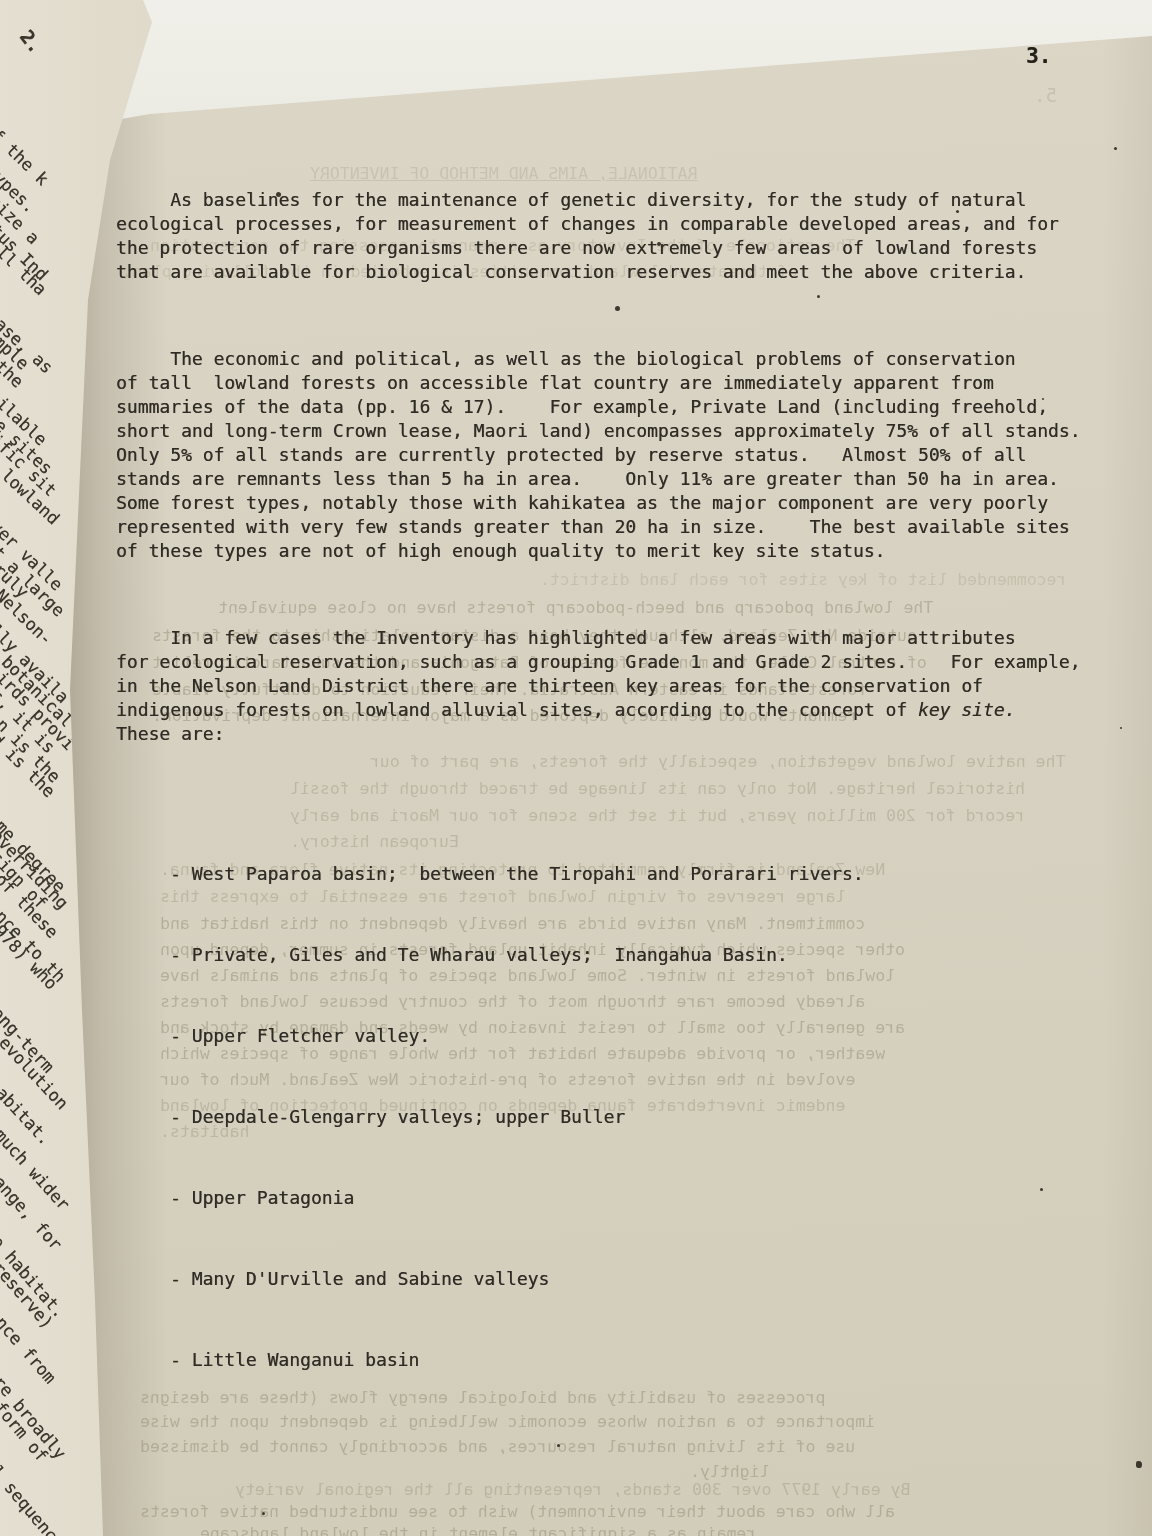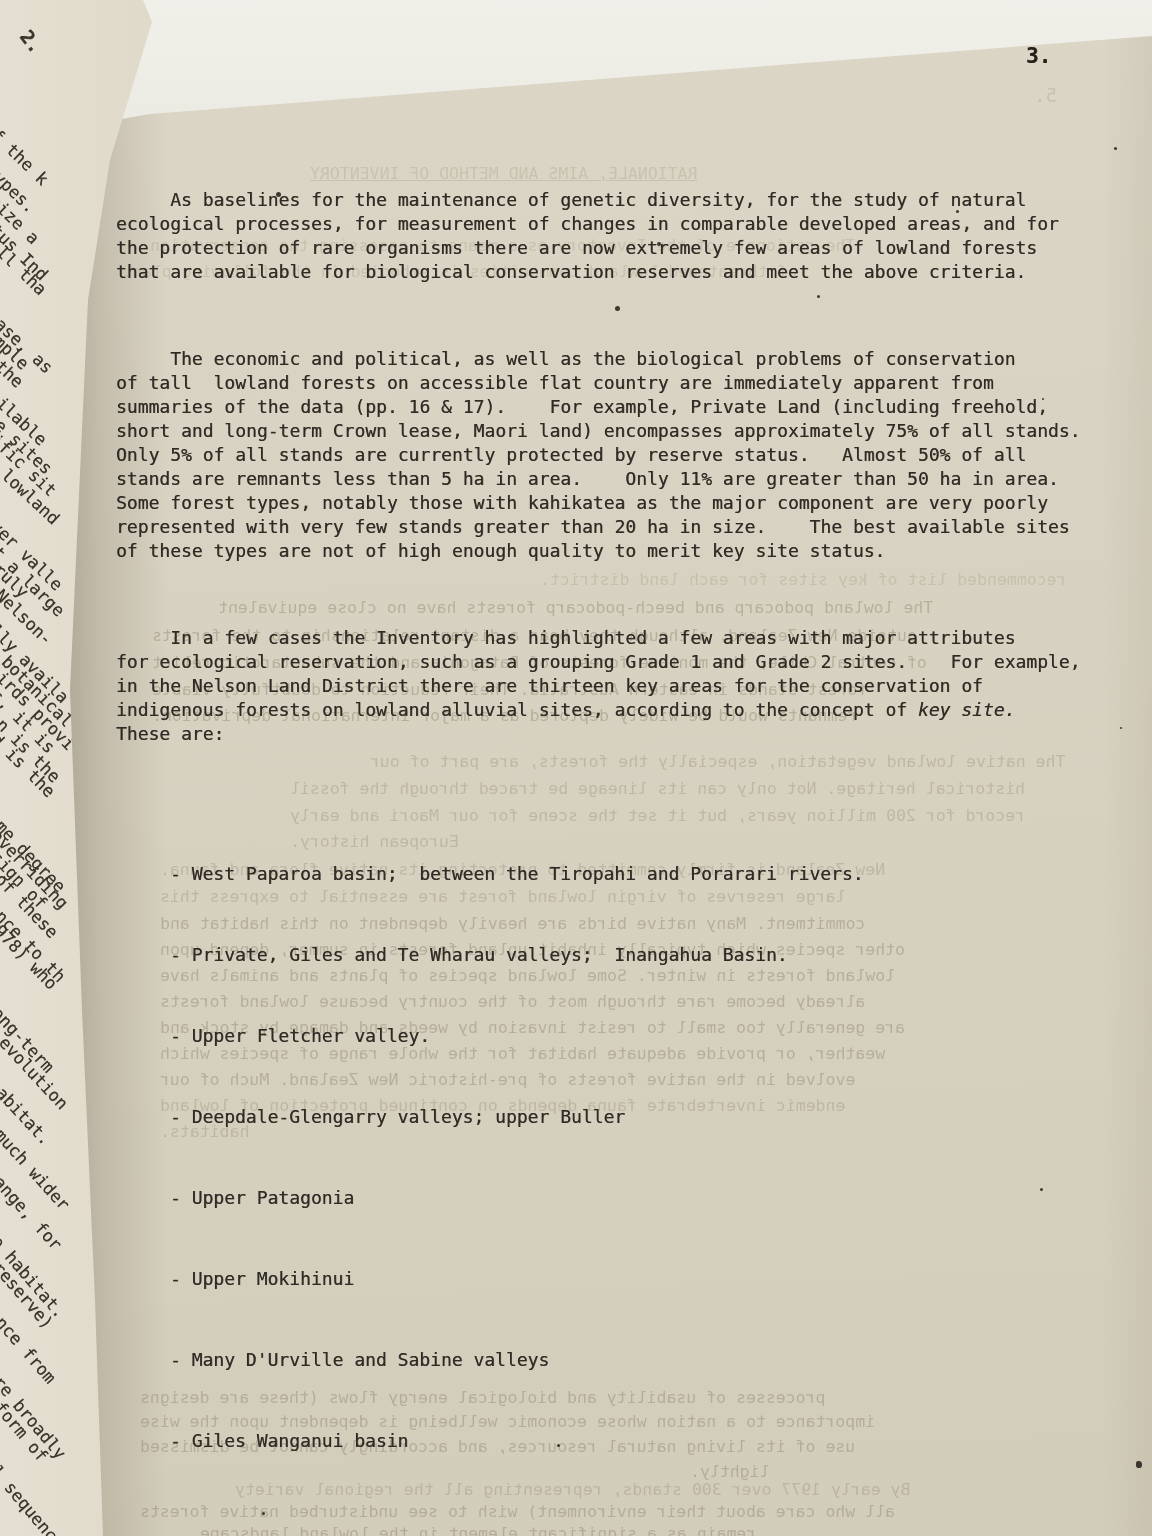--- a/index.html
+++ b/index.html
@@ -119,23 +119,22 @@
 for ecological reservation, such as a grouping Grade 1 and Grade 2 sites.    For example,
 in the Nelson Land District there are thirteen key areas for the conservation of
 indigenous forests on lowland alluvial sites, according to the concept of <i>key site.</i>
 These are:</div>
     <div class="key-list">
       <div class="key-item">- West Paparoa basin;  between the Tiropahi and Porarari rivers.</div>
       <div class="key-item">- Private, Giles and Te Wharau valleys;  Inangahua Basin.</div>
       <div class="key-item">- Upper Fletcher valley.</div>
       <div class="key-item">- Deepdale-Glengarry valleys; upper Buller</div>
       <div class="key-item">- Upper Patagonia</div>
-      <div class="key-item">- Upper Mokihinui</div>
       <div class="key-item">- Many D'Urville and Sabine valleys</div>
-      <div class="key-item">- Giles Wanganui basin</div>
+      <div class="key-item">- Little Wanganui basin</div>
       
       
       
       
     </div>
     
     
     
   </div>
 

